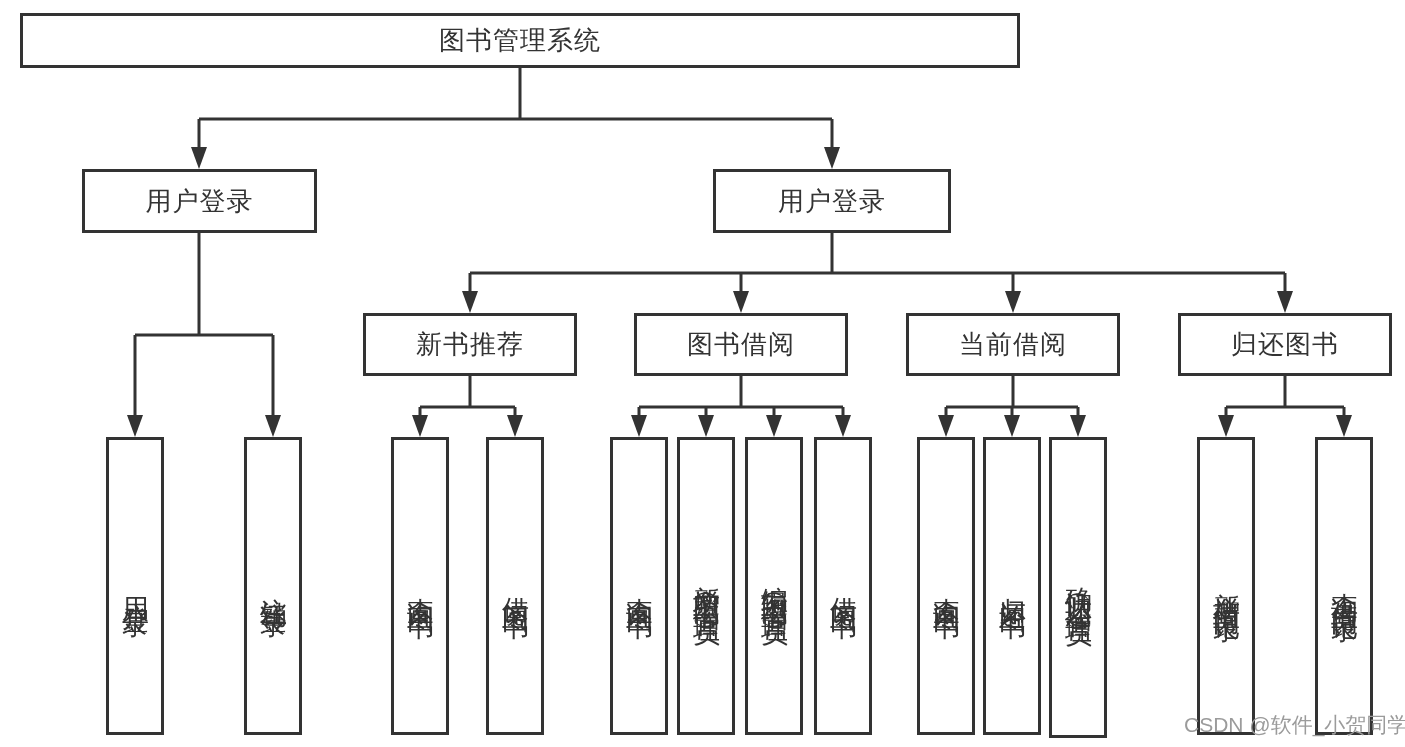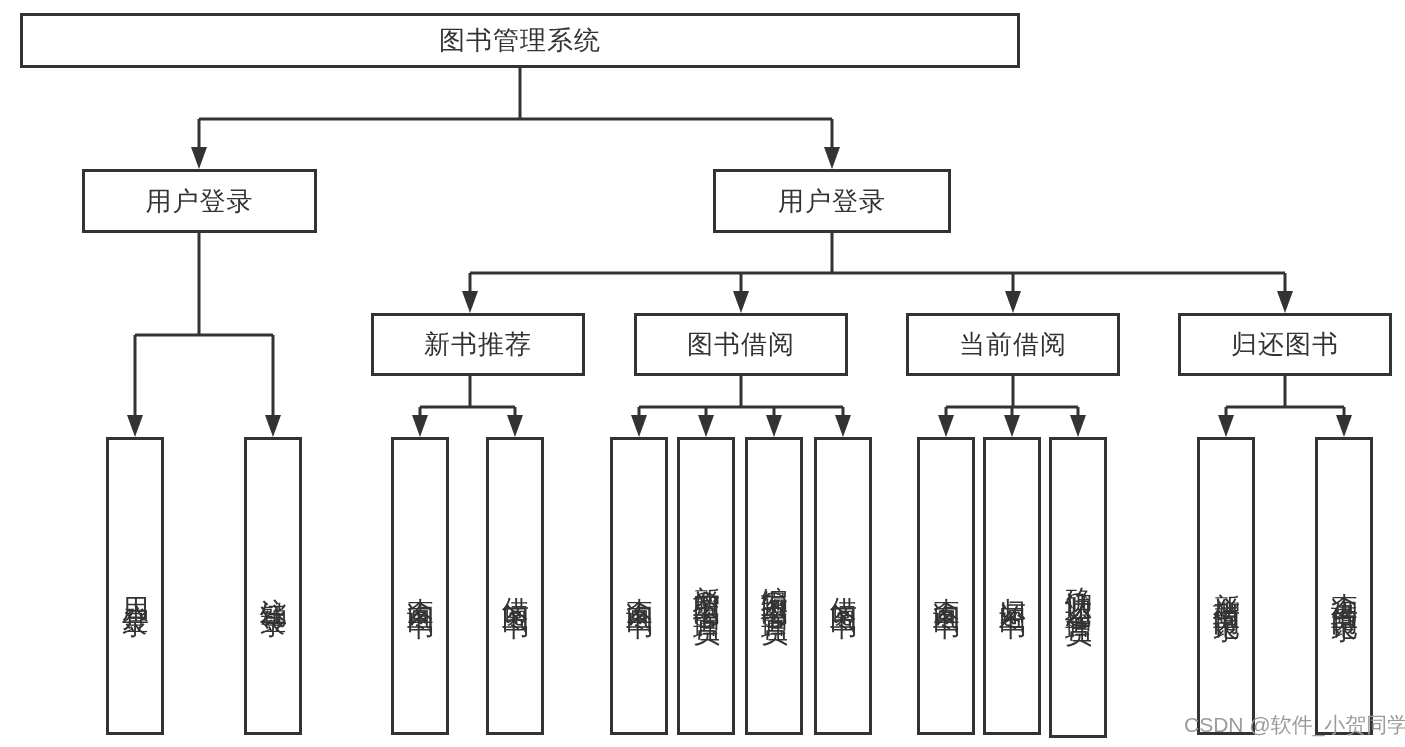--- a/index.html
+++ b/index.html
@@ -103,21 +103,21 @@
     <span class="lbl">图书管理系统</span>
   </div>
 
   <div class="node" style="left:82px; top:169px; width:235px; height:64px;">
     <span class="lbl">用户登录</span>
   </div>
   <div class="node" style="left:713px; top:169px; width:238px; height:64px;">
     <span class="lbl">用户登录</span>
   </div>
 
-  <div class="node" style="left:363px; top:313px; width:214px; height:63px;margin-left:8px;">
+  <div class="node" style="left:363px; top:313px; width:214px; height:63px;">
     <span class="lbl">新书推荐</span>
   </div>
   <div class="node" style="left:906px; top:313px; width:214px; height:63px;">
     <span class="lbl">当前借阅</span>
   </div>
   <div class="node" style="left:634px; top:313px; width:214px; height:63px;">
     <span class="lbl">图书借阅</span>
   </div>
   <div class="node" style="left:1178px; top:313px; width:214px; height:63px;">
     <span class="lbl">归还图书</span>

